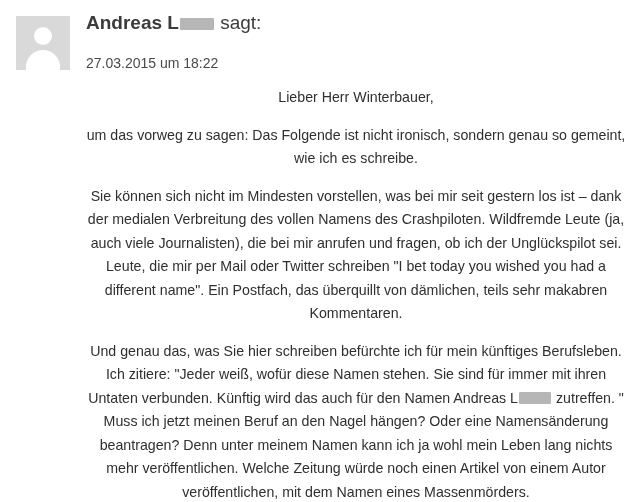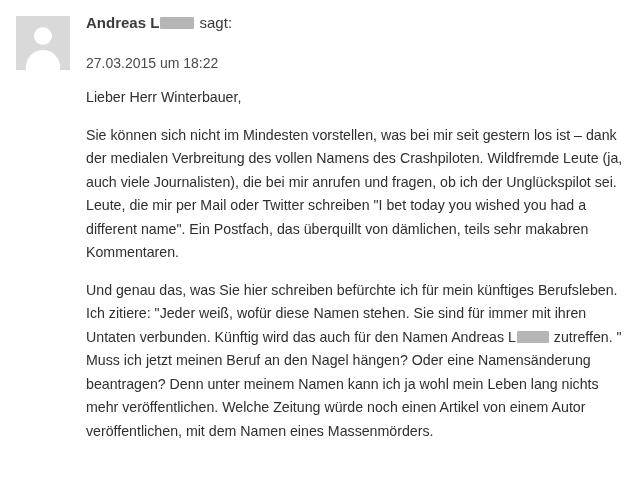--- a/index.html
+++ b/index.html
@@ -46,21 +46,21 @@
     height: 20px;
     border-radius: 17px 17px 0 0;
     background: #ffffff;
   }
   .content {
     margin-left: 16px;
     flex: 1 1 auto;
     min-width: 0;
   }
   .byline {
-    font-size: 15px;
+    font-size: 19px;
     line-height: 18px;
     margin-bottom: 22px;
     white-space: nowrap;
   }
   .byline .author {
     font-weight: bold;
     color: #3b3b3b;
   }
   .redaction {
     display: inline-block;
@@ -82,21 +82,21 @@
     line-height: 18px;
     color: #4a4a4a;
     margin-bottom: 12px;
     margin-top: 18px;
   }
   .para {
     font-size: 14.2px;
     line-height: 23.5px;
     color: #2f2f2f;
     margin: 14px 0 11px 0;
-    text-align: left;
+    text-align: center;
   }
   .para:last-child {
     margin-bottom: 0;
   }
   .para .redaction {
     width: 32px;
     height: 12px;
     margin: 0 1px;
   }
 </style>
@@ -114,18 +114,19 @@
 
     <div class="byline">
       <span class="author">Andreas L</span><span class="redaction"></span>
       <span class="says">sagt:</span>
     </div>
 
     <div class="timestamp">27.03.2015 um 18:22</div>
 
     <div id="paragraphs">
         <div class="para">Lieber Herr Winterbauer,</div>
+        <div class="para">um das vorweg zu sagen: Das Folgende ist nicht ironisch, sondern genau so gemeint, wie ich es schreibe.</div>
         <div class="para">Sie können sich nicht im Mindesten vorstellen, was bei mir seit gestern los ist – dank der medialen Verbreitung des vollen Namens des Crashpiloten. Wildfremde Leute (ja, auch viele Journalisten), die bei mir anrufen und fragen, ob ich der Unglückspilot sei. Leute, die mir per Mail oder Twitter schreiben "I bet today you wished you had a different name". Ein Postfach, das überquillt von dämlichen, teils sehr makabren Kommentaren.</div>
         <div class="para">Und genau das, was Sie hier schreiben befürchte ich für mein künftiges Berufsleben. Ich zitiere: "Jeder weiß, wofür diese Namen stehen. Sie sind für immer mit ihren Untaten verbunden. Künftig wird das auch für den Namen Andreas L<span class="redaction"></span> zutreffen. " Muss ich jetzt meinen Beruf an den Nagel hängen? Oder eine Namensänderung beantragen? Denn unter meinem Namen kann ich ja wohl mein Leben lang nichts mehr veröffentlichen. Welche Zeitung würde noch einen Artikel von einem Autor veröffentlichen, mit dem Namen eines Massenmörders.</div>
       </div>
 
   </div>
 </div>
 
 </body></html>

